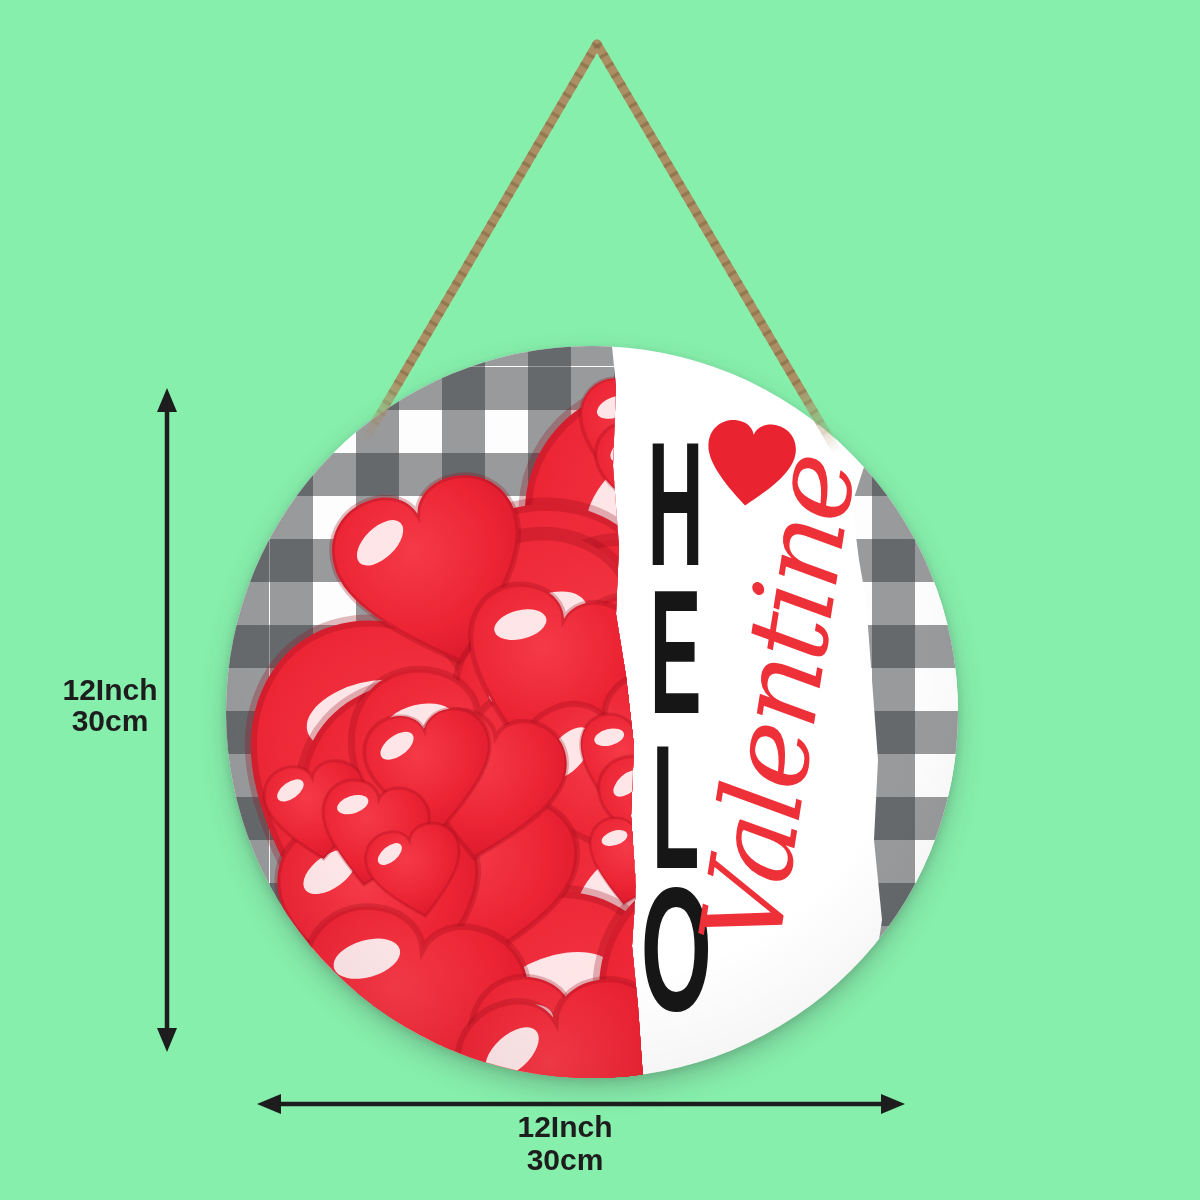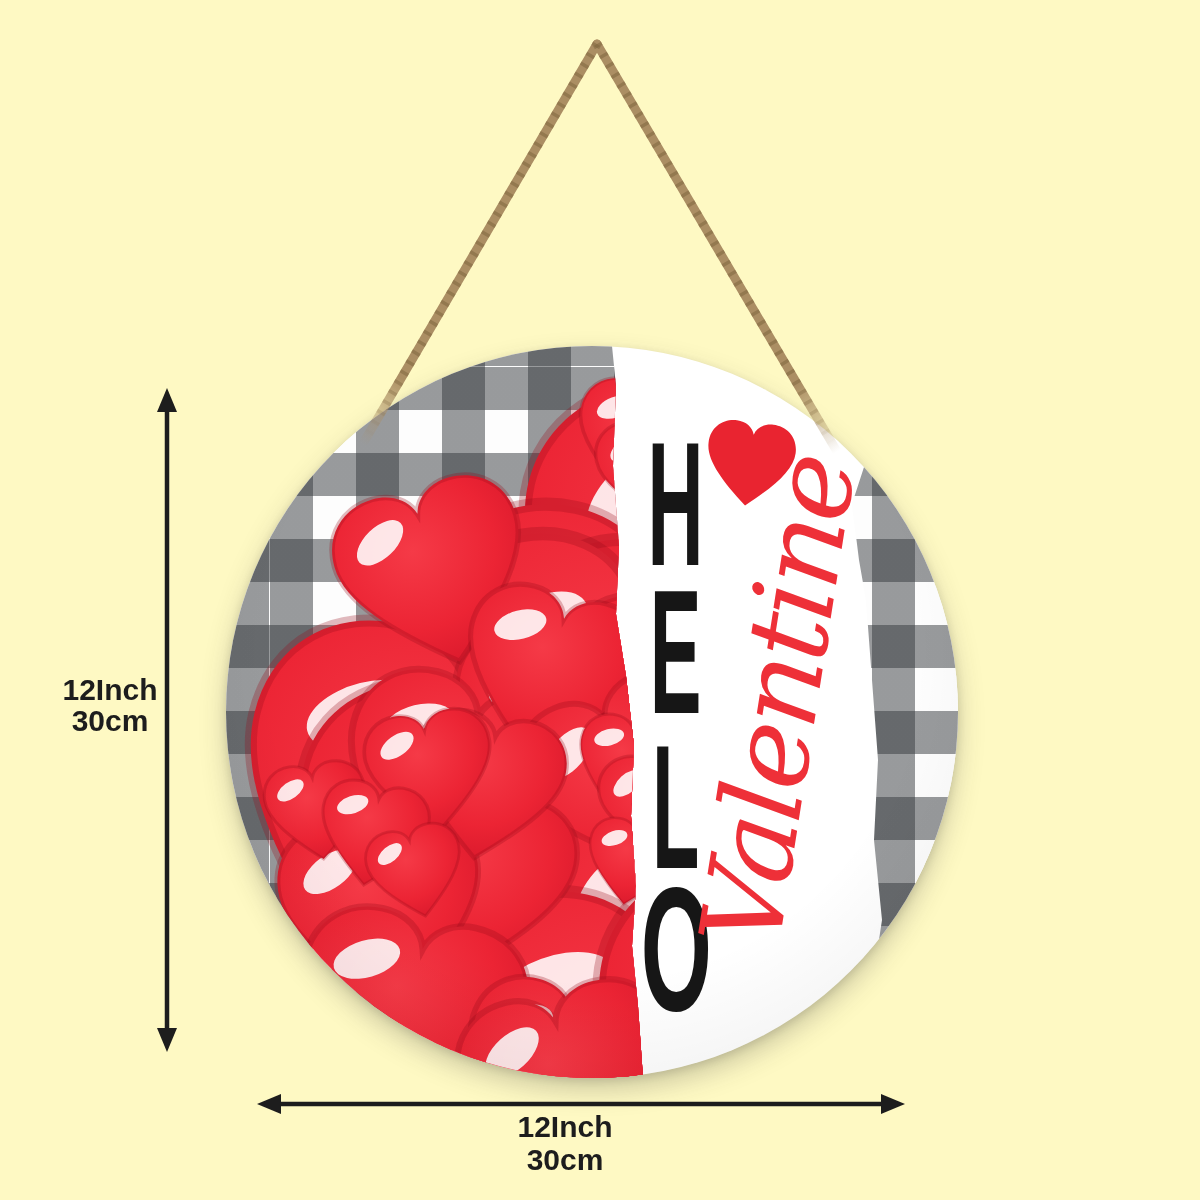--- a/index.html
+++ b/index.html
@@ -1,21 +1,21 @@
 <!DOCTYPE html>
 <html style="--heart-red: #ec2434; --accent-heart-red: #e92430; --script-red: #ee3038; --letter-black: #161616; --rope-tan: #ab8e63; --arrow-black: #1d1d1d;"><head>
 <meta charset="utf-8">
 <style>
   :root{
     --heart-red:#ec2434; --accent-heart-red:#e92430; --script-red:#ee3038;
     --letter-black:#161616; --rope-tan:#ab8e63; --arrow-black:#1d1d1d;
   }
   *{margin:0;padding:0;box-sizing:border-box}
   body{background:#fff;font-family:"Liberation Sans",sans-serif}
-  .stage{position:relative;width:1200px;height:1200px;background:#fef9c3;overflow:hidden}
+  .stage{position:relative;width:1200px;height:1200px;background:#86efac;overflow:hidden}
 
   
   .dim-svg{position:absolute;left:0;top:0;z-index:3}
   .dim-label{position:absolute;z-index:4;color:var(--arrow-black);font-weight:bold;
              font-size:30px;line-height:31px;text-align:center}
   .dim-label-vertical{left:46px;top:674px;width:128px}
   .dim-label-horizontal{left:463px;top:1110px;width:204px;line-height:33px}
 
   
   .sign-circle{position:absolute;left:226px;top:346px;width:732px;height:732px;

